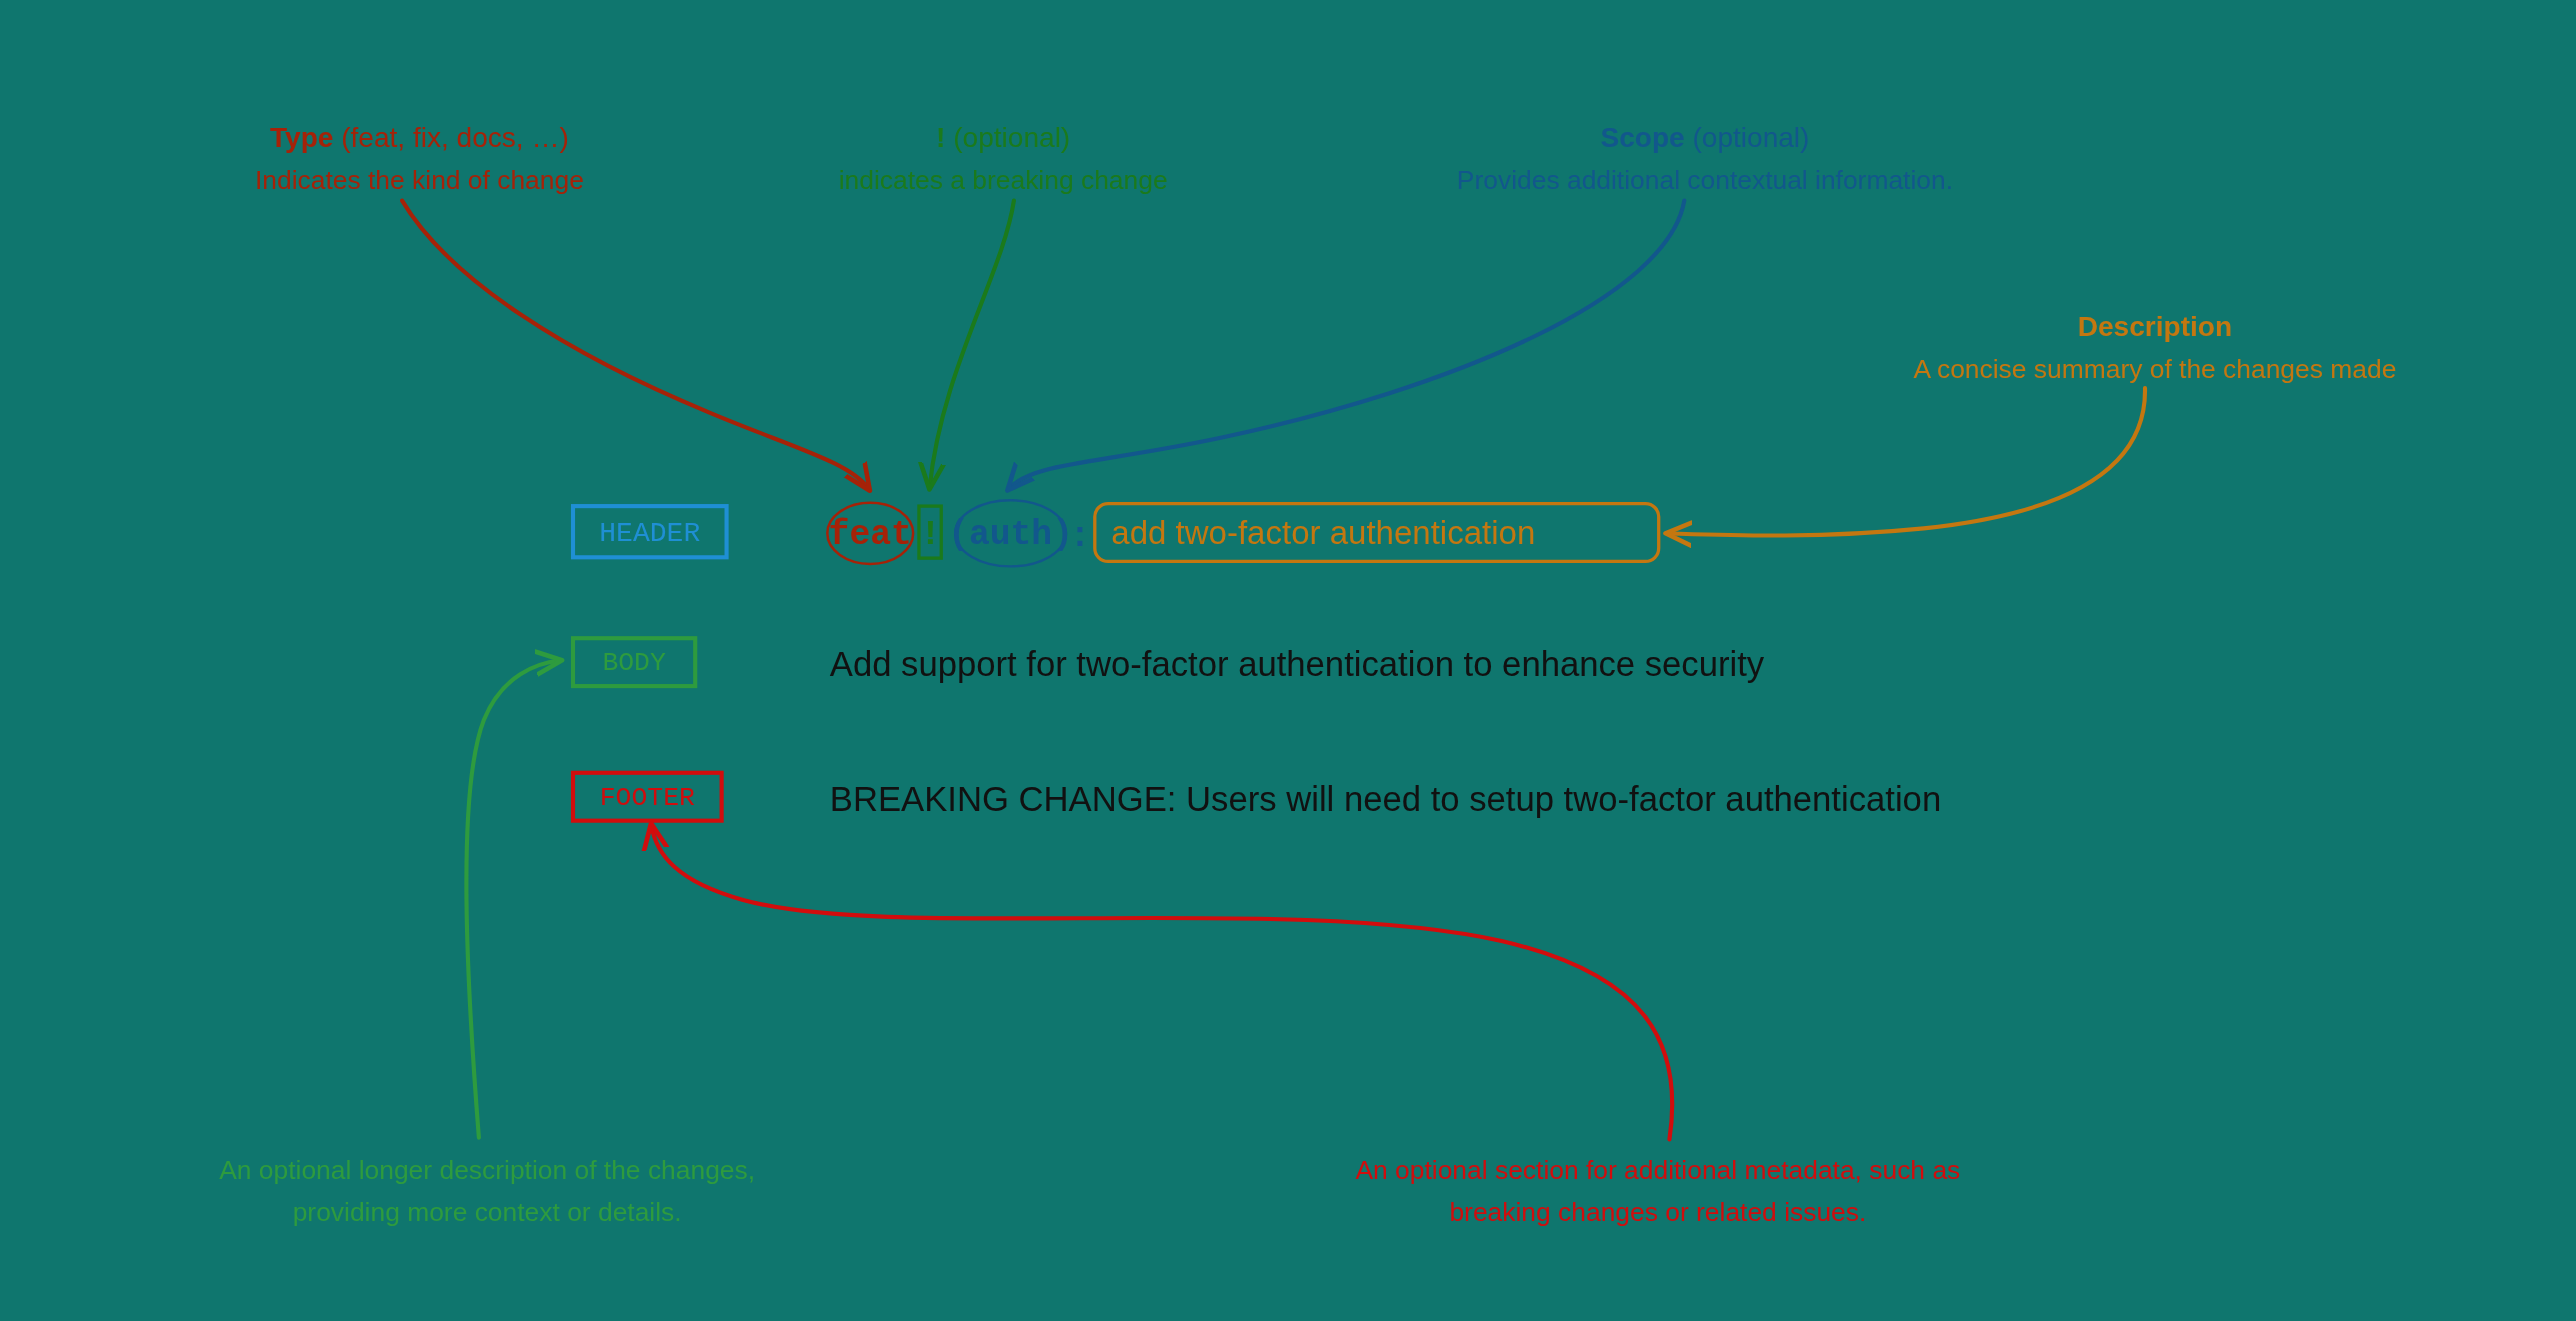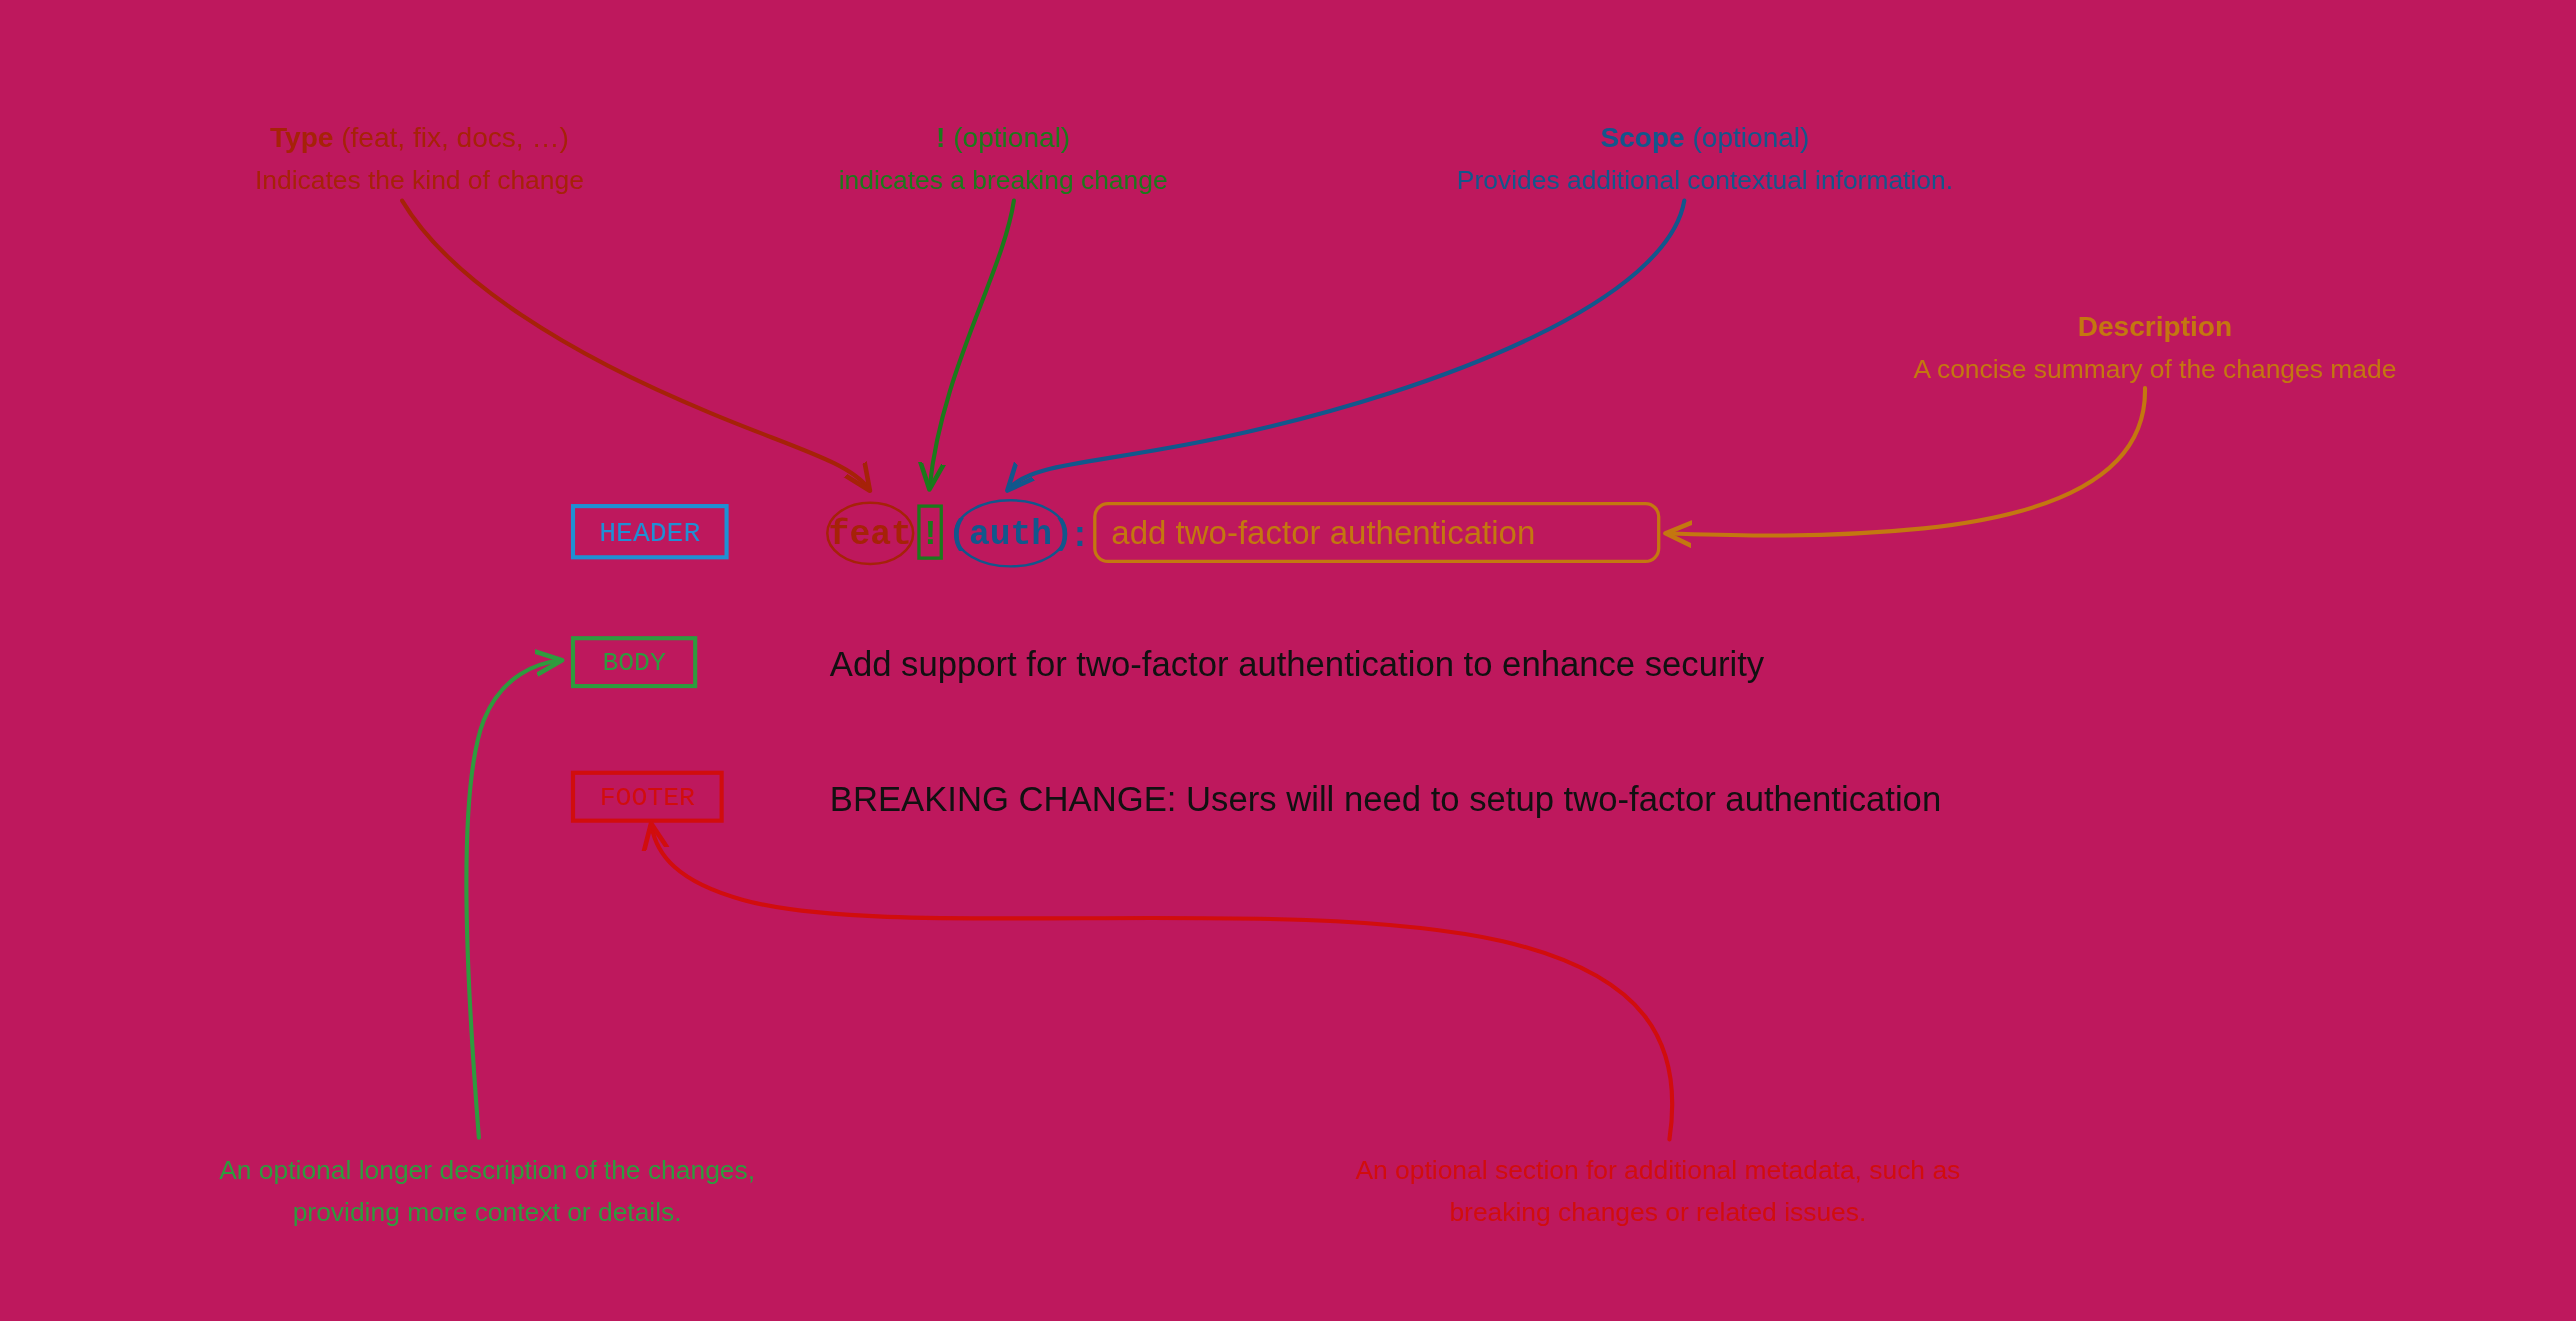--- a/index.html
+++ b/index.html
@@ -1,18 +1,18 @@
 <!DOCTYPE html>
 <html style="font-size:13.2px"><head>
 <meta charset="utf-8">
 <style>
   html,body{margin:0;padding:0;background:#ffffff;}
   body{width:2576px;height:1321px;overflow:hidden;
        font-family:"Liberation Sans","DejaVu Sans",sans-serif;}
-  #stage{position:relative;width:2576px;height:1321px;background:#be185d;}
+  #stage{position:relative;width:2576px;height:1321px;background:#0f766e;}
   svg.diagram{position:absolute;inset:0;width:2576px;height:1321px;display:block;}
   text{dominant-baseline:middle;}
   .ann-title{font-weight:bold;}
   .mono{font-family:"Liberation Mono","DejaVu Sans Mono",monospace;font-weight:bold;}
   .tag{font-family:"Liberation Mono","DejaVu Sans Mono",monospace;}
 </style>
 </head>
 <body>
 
 <div id="stage">

